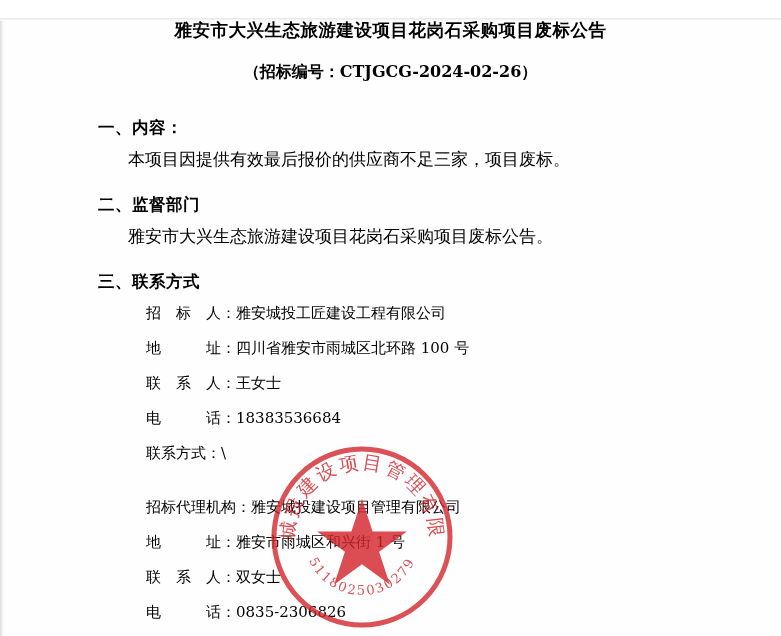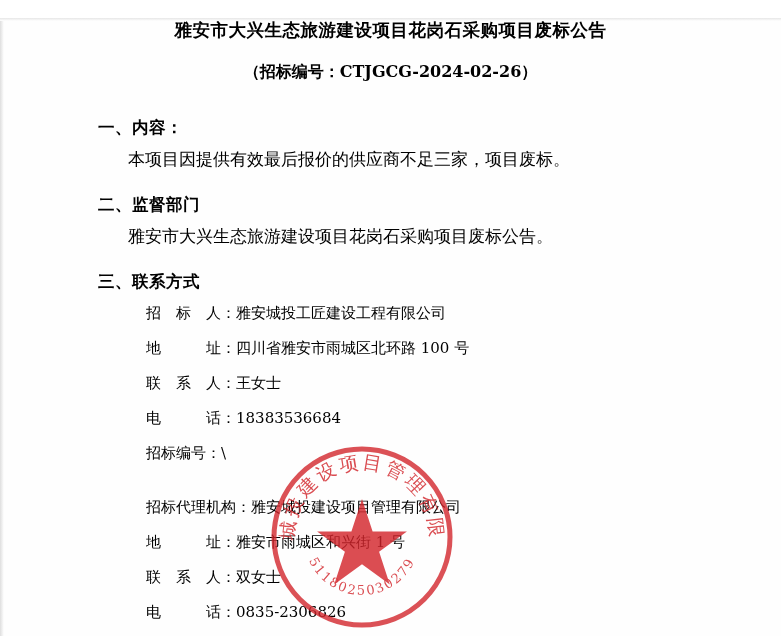--- a/index.html
+++ b/index.html
@@ -149,21 +149,21 @@
       </div>
       <div class="contact-row">
         <span class="contact-label">联　系　人：</span>
         <span class="contact-value">王女士</span>
       </div>
       <div class="contact-row">
         <span class="contact-label">电　　　话：</span>
         <span class="contact-value">18383536684</span>
       </div>
       <div class="contact-row">
-        <span class="contact-label">招标编号：</span>
+        <span class="contact-label">联系方式：</span>
         <span class="contact-value">\</span>
       </div>
     </div>
 
     <div class="contact-list agency-block">
       <div class="contact-row">
         <span class="contact-label">招标代理机构：</span>
         <span class="contact-value">雅安城投建设项目管理有限公司</span>
       </div>
       <div class="contact-row">

